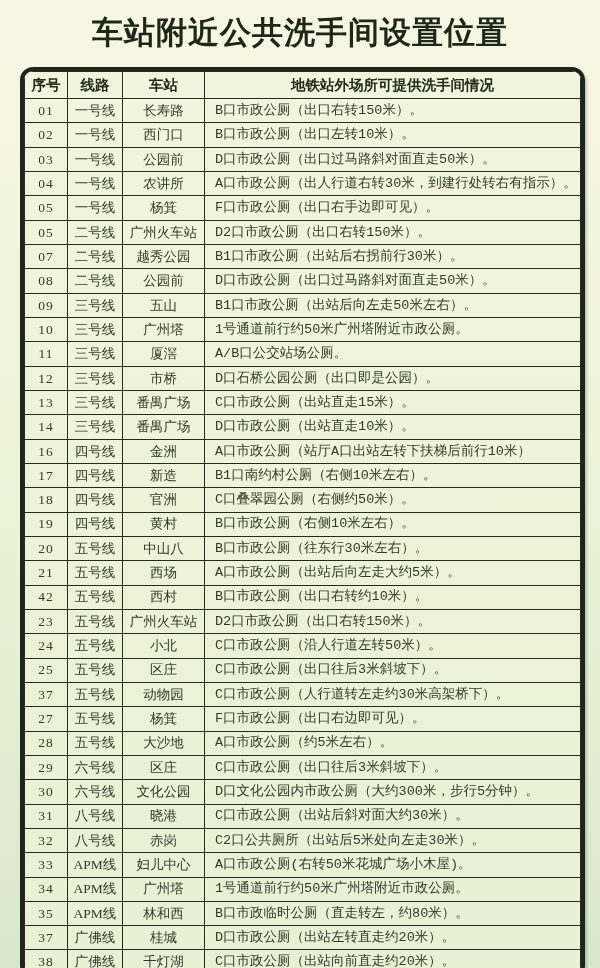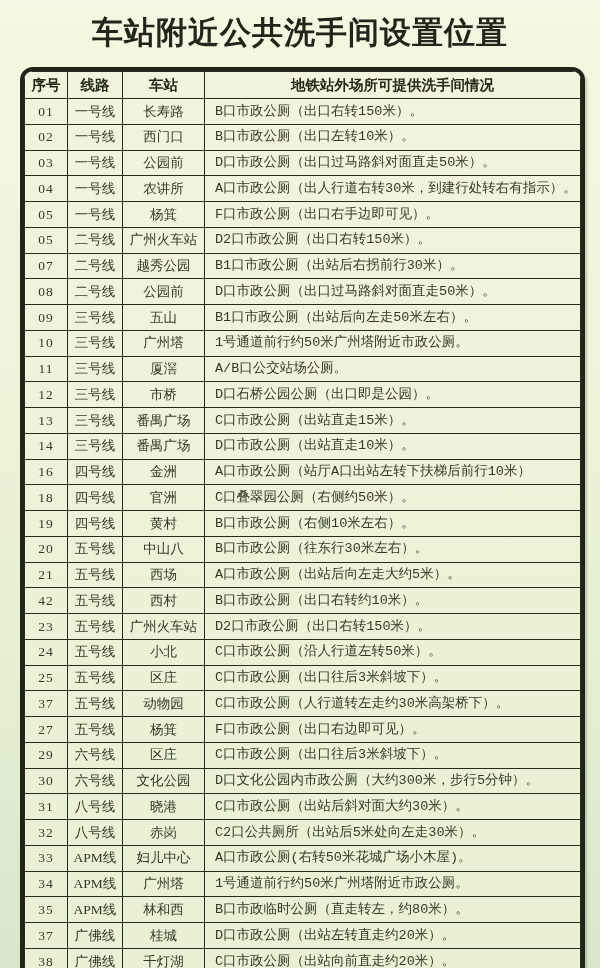--- a/index.html
+++ b/index.html
@@ -172,20 +172,26 @@
           </tr>
 
 
           <tr>
             <td class="c-idx">16</td>
             <td class="c-line">四号线</td>
             <td class="c-sta">金洲</td>
             <td class="c-desc">A口市政公厕（站厅A口出站左转下扶梯后前行10米）</td>
           </tr>
 
+          <tr>
+            <td class="c-idx">17</td>
+            <td class="c-line">四号线</td>
+            <td class="c-sta">新造</td>
+            <td class="c-desc">B1口南约村公厕（右侧10米左右）。</td>
+          </tr>
 
           <tr>
             <td class="c-idx">18</td>
             <td class="c-line">四号线</td>
             <td class="c-sta">官洲</td>
             <td class="c-desc">C口叠翠园公厕（右侧约50米）。</td>
           </tr>
 
           <tr>
             <td class="c-idx">19</td>
@@ -243,20 +249,26 @@
             <td class="c-desc">C口市政公厕（人行道转左走约30米高架桥下）。</td>
           </tr>
 
           <tr>
             <td class="c-idx">27</td>
             <td class="c-line">五号线</td>
             <td class="c-sta">杨箕</td>
             <td class="c-desc">F口市政公厕（出口右边即可见）。</td>
           </tr>
 
+          <tr>
+            <td class="c-idx">28</td>
+            <td class="c-line">五号线</td>
+            <td class="c-sta">大沙地</td>
+            <td class="c-desc">A口市政公厕（约5米左右）。</td>
+          </tr>
 
           <tr>
             <td class="c-idx">29</td>
             <td class="c-line">六号线</td>
             <td class="c-sta">区庄</td>
             <td class="c-desc">C口市政公厕（出口往后3米斜坡下）。</td>
           </tr>
 
           <tr>
             <td class="c-idx">30</td>

